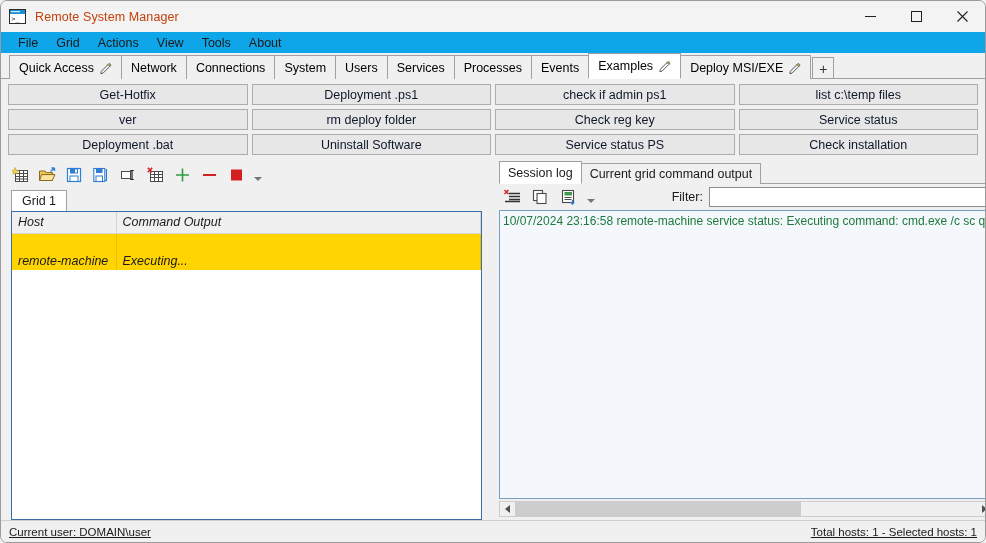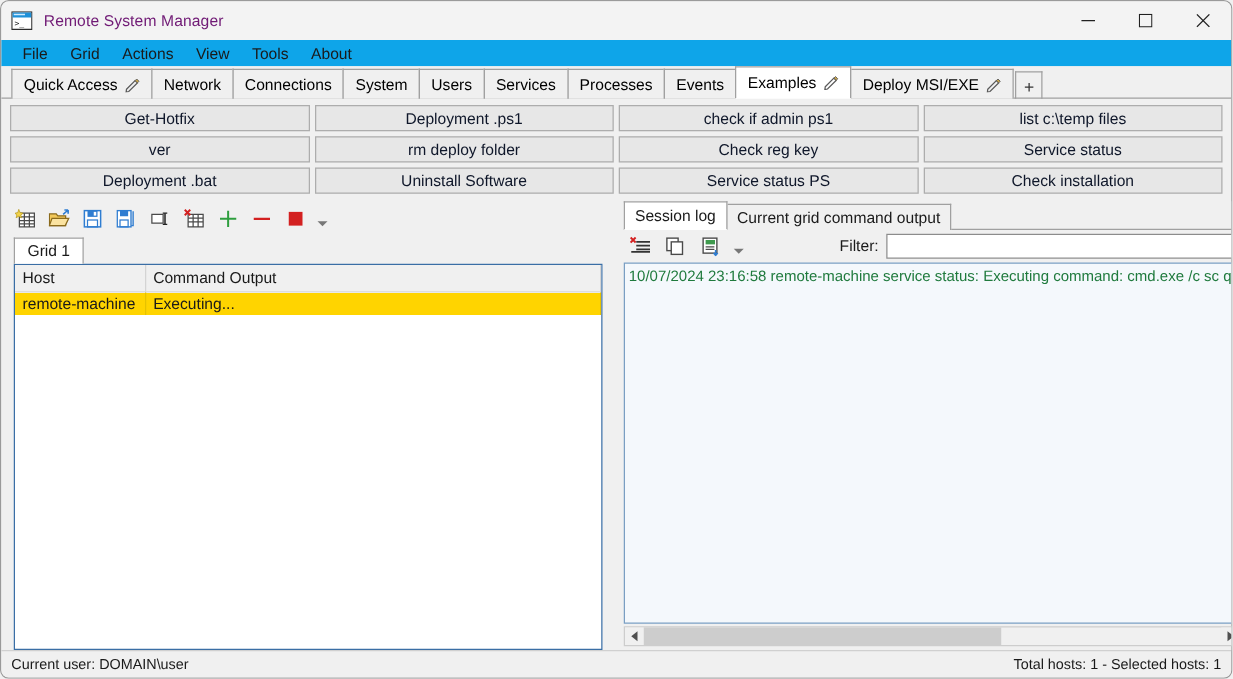--- a/index.html
+++ b/index.html
@@ -33,21 +33,21 @@
     position: relative;
   }
   .title-icon {
     width: 17px; height: 15px;
     margin-left: 8px; margin-right: 9px;
     position: relative;
     flex: 0 0 auto;
   }
   .title-text {
     font-size: 12.5px;
-    color: #701a75;
+    color: #c2410c;
     letter-spacing: .1px;
   }
   .winbtns {
     position: absolute;
     right: 0; top: 0;
     height: 31px;
     display: flex;
   }
   .winbtn {
     width: 46px; height: 31px;
@@ -228,36 +228,37 @@
     border: 1px solid #3a6ea5;
     background: #ffffff;
     display: flex;
     flex-direction: column;
     overflow: hidden;
   }
   table.grid {
     width: 100%;
     border-collapse: collapse;
     table-layout: fixed;
+    font-style: italic;
   }
   table.grid th {
     text-align: left;
     font-weight: normal;
     font-size: 12.5px;
     color: #1a1a1a;
     background: #f0f0f0;
     border-right: 1px solid #d4d4d4;
     border-bottom: 1px solid #d4d4d4;
     padding: 3px 0 3px 6px;
     height: 21px;
   }
   table.grid td {
     font-size: 12.5px;
     color: #1a1a1a;
-    padding: 2px 0 2px 6px;
+    padding: 20px 0 2px 6px;
     height: 19px;
     border-right: 1px solid #e6c200;
     white-space: nowrap;
     overflow: hidden;
   }
   tr.selected td { background: #ffd400; }
   .col-host { width: 104px; }
 
   
   .logtabs {
@@ -369,20 +370,21 @@
   .statusbar {
     height: 22px;
     flex: 0 0 auto;
     background: #f0f0f0;
     border-top: 1px solid #d0d0d0;
     display: flex;
     align-items: center;
     padding: 0 8px;
     font-size: 11.5px;
     color: #1a1a1a;
+    text-decoration: underline;
   }
   .status-right { margin-left: auto; }
 </style>
 </head>
 <body>
 
 <div id="app">
 
   <div class="titlebar">
     <div class="title-icon">

